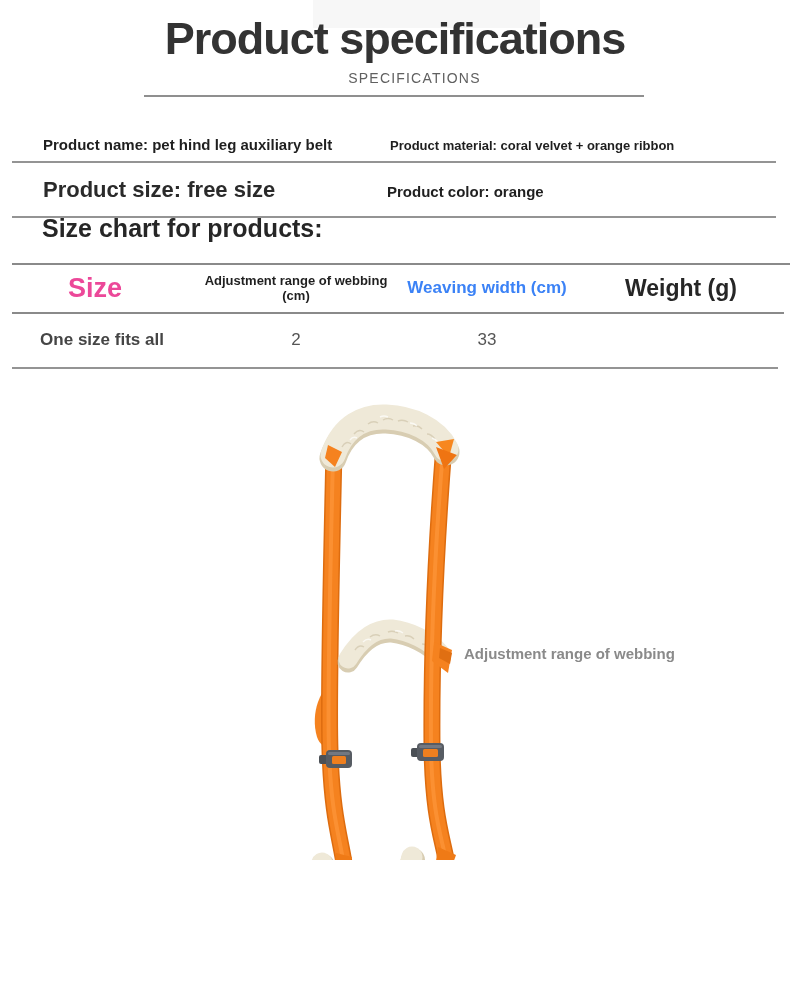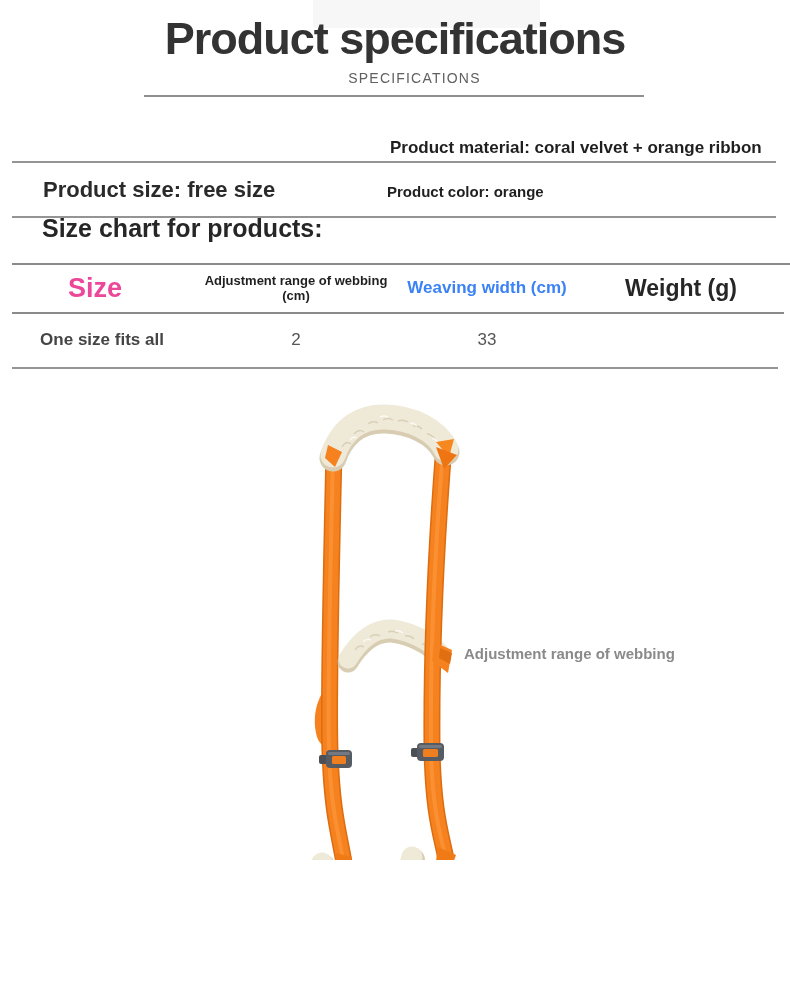--- a/index.html
+++ b/index.html
@@ -20,21 +20,21 @@
   }
   .title-underline { position:absolute; left:144px; top:95px; width:500px; height:2px; background:#8f8f8f; }
   .hr { position:absolute; left:12px; height:2px; background:#949494; }
   .hr1 { top:161px; width:764px; }
   .hr2 { top:216px; width:764px; }
   .hr3 { top:263px; width:778px; background:#8a8a8a; }
   .hr4 { top:312px; width:772px; background:#8a8a8a; }
   .hr5 { top:367px; width:766px; }
   .spec { position:absolute; font-weight:bold; color:#1f1f1f; white-space:nowrap; }
   .spec-name     { left:43px;  top:136px; font-size:15px; }
-  .spec-material { left:390px; top:138px; font-size:17px; }
+  .spec-material { left:390px; top:138px; font-size:13px; }
   .spec-size     { left:43px;  top:177px; font-size:22px; color:#2a2a2a; }
   .spec-color    { left:387px; top:183px; font-size:15px; }
   .chart-heading { position:absolute; left:42px; top:214px; font-size:25px; font-weight:bold; color:#262626; white-space:nowrap; }
   .t-row {
     position:absolute; left:0; width:790px; display:grid;
     grid-template-columns:190px 212px 170px 218px; align-items:center; text-align:center;
   }
   .t-head { top:264px; height:48px; }
   .t-data { top:313px; height:54px; }
   .h-size   { font-size:27px;  font-weight:bold; color:#ec4899; }
@@ -61,20 +61,21 @@
 </head>
 <body>
 
 <div class="page">
 
   <div class="artifact-box"></div>
   <div class="page-title">Product specifications</div>
   <div class="page-subtitle">SPECIFICATIONS</div>
   <div class="title-underline"></div>
 
+  <div class="spec spec-name">Product name: pet hind leg auxiliary belt</div>
   <div class="spec spec-material">Product material: coral velvet + orange ribbon</div>
   <div class="hr hr1"></div>
 
   <div class="spec spec-size">Product size: free size</div>
   <div class="spec spec-color">Product color: orange</div>
   <div class="hr hr2"></div>
 
   <div class="chart-heading">Size chart for products:</div>
   <div class="hr hr3"></div>
 

